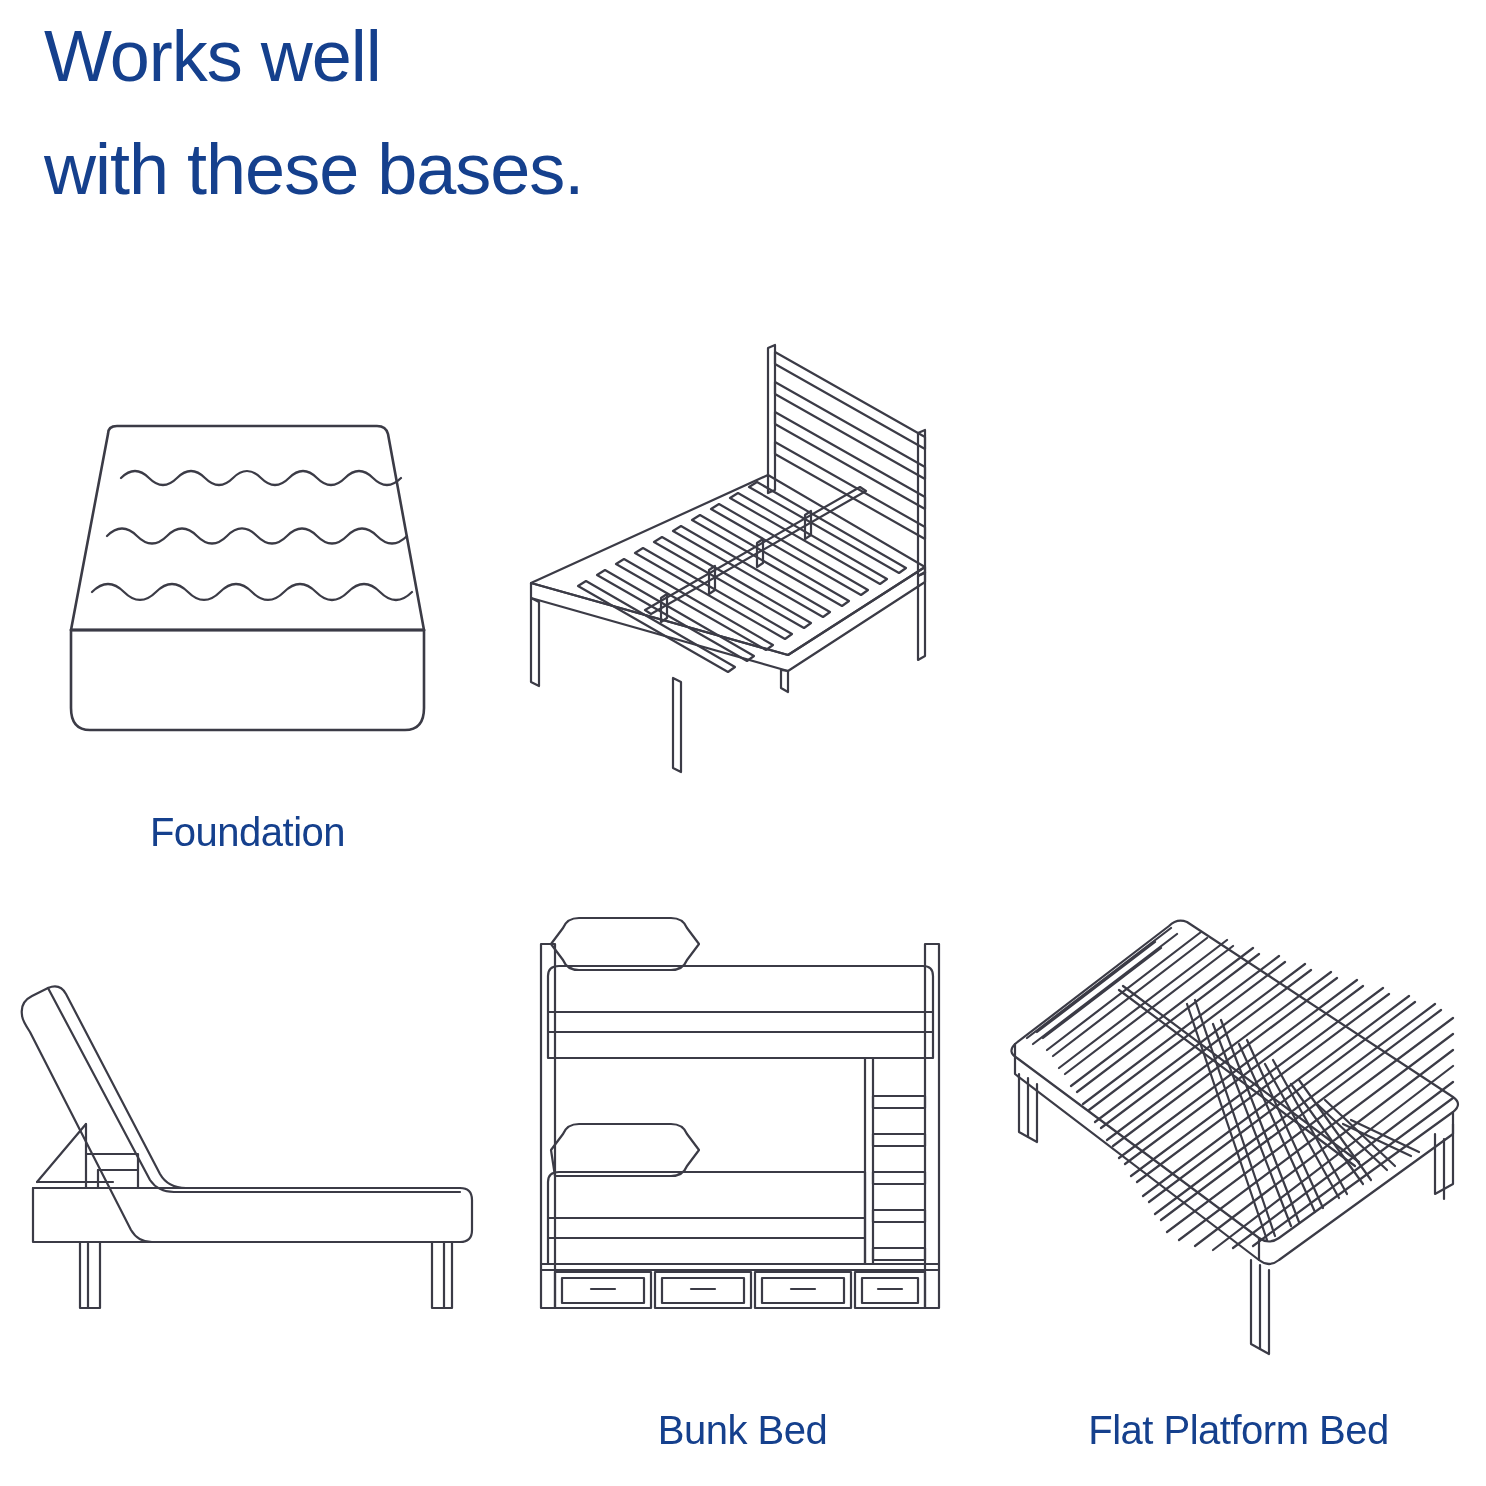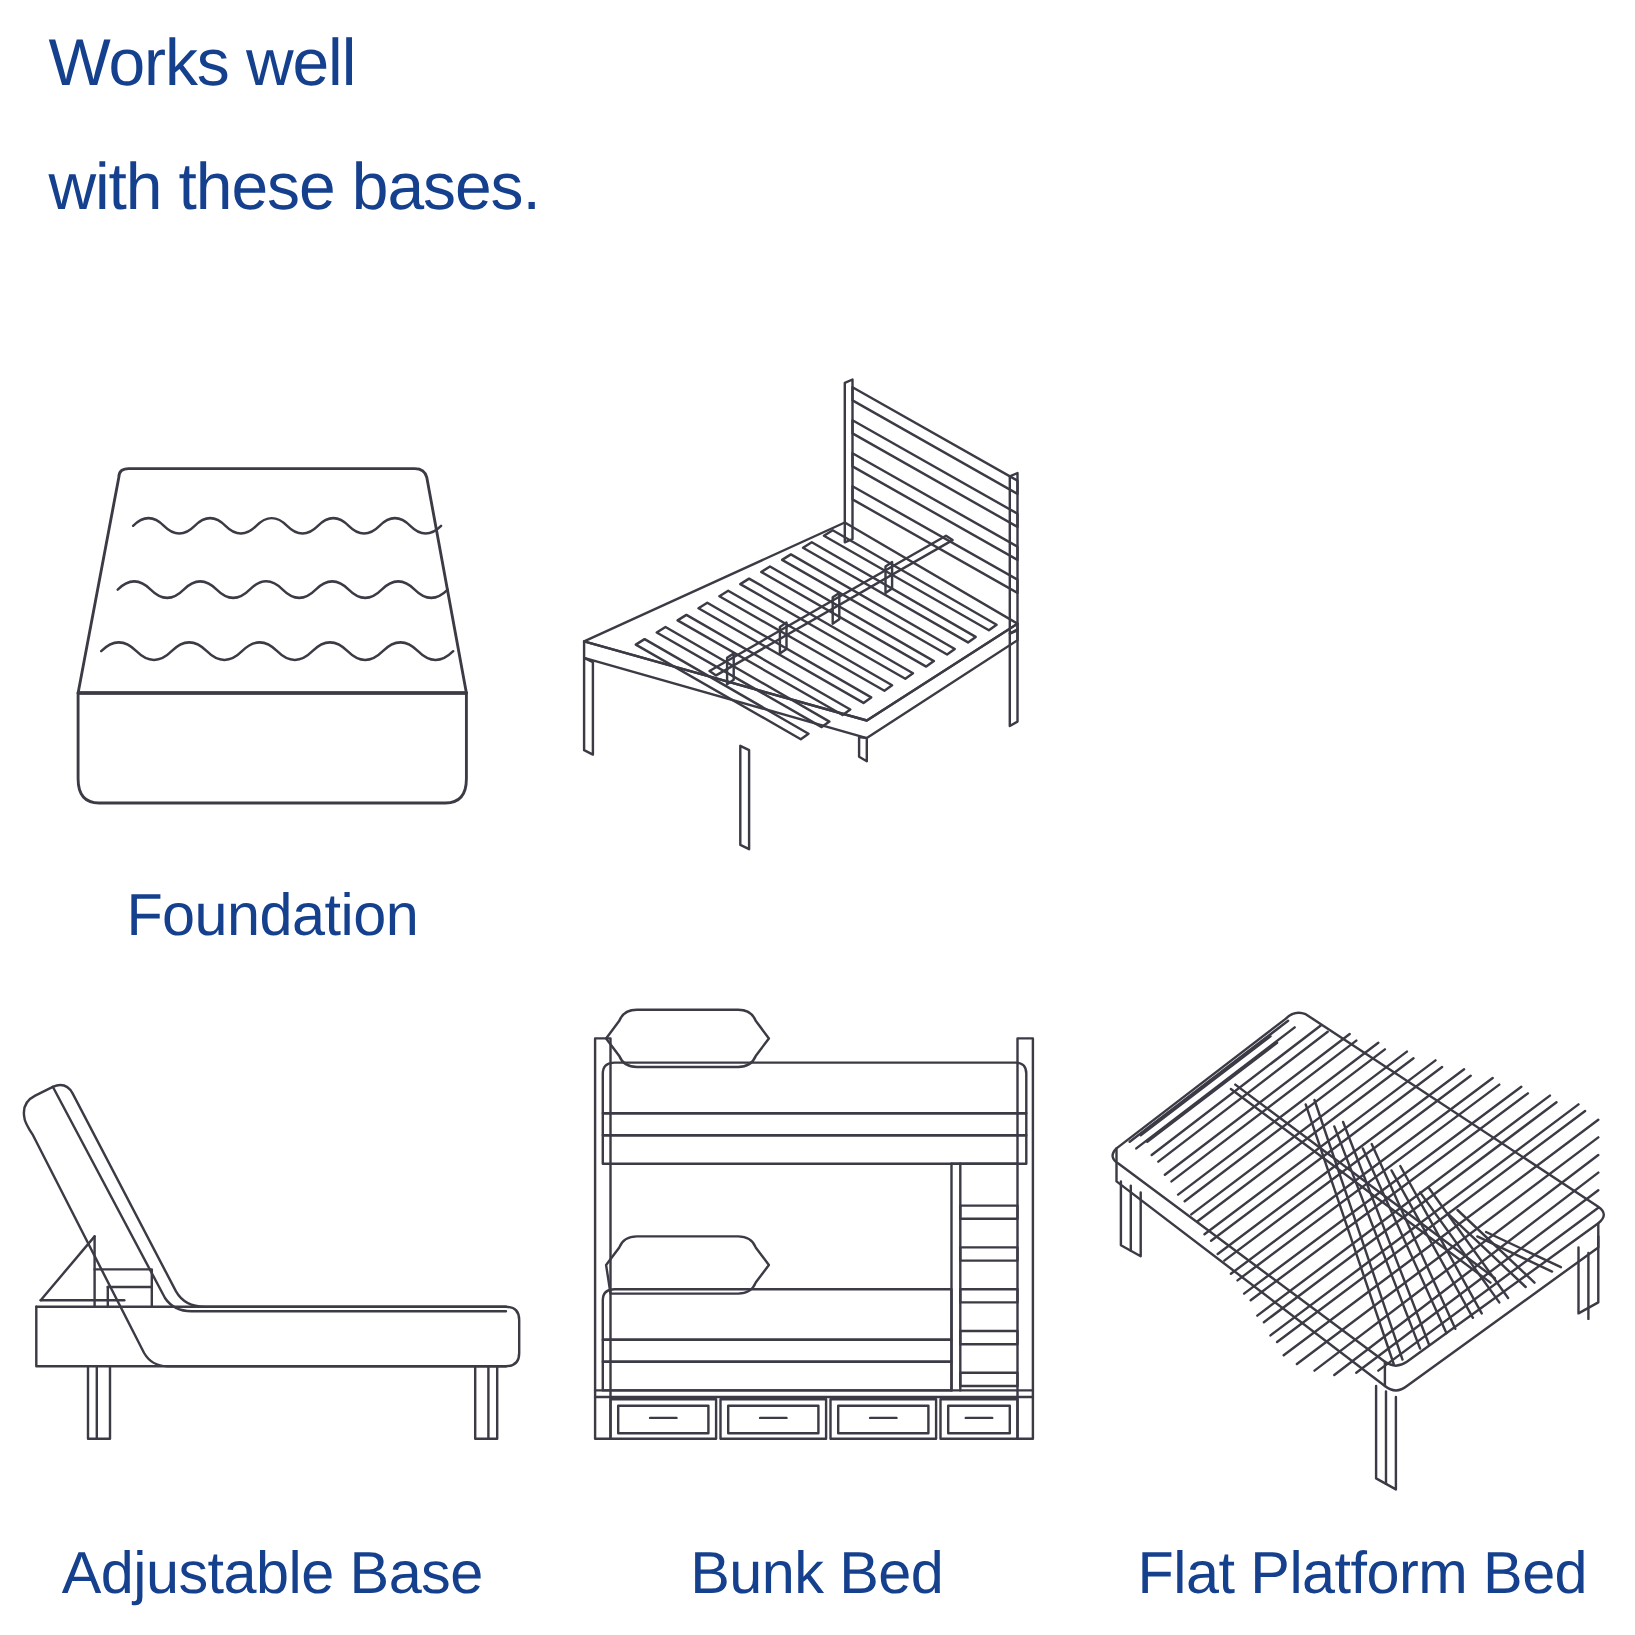--- a/index.html
+++ b/index.html
@@ -15,21 +15,21 @@
     overflow: hidden;
   }
 
   
   #headline {
     position: absolute;
     left: 44px;
     top: 0px;
     width: 1000px;
     color: #15408D;
-    font-size: 60px;
+    font-size: 72px;
     line-height: 113px;
     font-weight: 400;
     letter-spacing: -1px;
     white-space: pre-line;
   }
 
   
   #grid {
     position: absolute;
     left: 0;
@@ -58,21 +58,21 @@
     height: 100%;
     overflow: visible;
   }
   .cell-label {
     position: absolute;
     left: 0;
     top: 472px;
     width: 495px;
     text-align: center;
     color: #15408D;
-    font-size: 54px;
+    font-size: 40px;
     line-height: 60px;
     font-weight: 400;
     letter-spacing: -0.5px;
     white-space: nowrap;
   }
 
   
   .col-0 { left: 0px; }
   .col-1 { left: 495px; }
   .col-2 { left: 991px; }
@@ -206,21 +206,20 @@
           <path d="M33 280 L33 334 L460 334"></path>
           <path d="M33 280 L460 280"></path>
 
           <path d="M80 334 L80 400 L100 400 L100 334"></path>
           <path d="M88 334 L88 400"></path>
           <path d="M432 334 L432 400 L452 400 L452 334"></path>
           <path d="M444 334 L444 400"></path>
         </g>
       </svg>
     </div>
-    <div class="cell-label lbl-adjustable">Adjustable Base</div>
   </div>
 
   <div class="cell col-1 row-1">
     <div class="cell-art">
       <svg viewBox="0 0 495 470" preserveAspectRatio="xMidYMid meet" aria-hidden="true">
         <g class="ln-thin">
 
           <path d="M46 36 L60 36 L60 400 L46 400 Z"></path>
 
           <path d="M430 36 L444 36 L444 400 L430 400 Z"></path>

